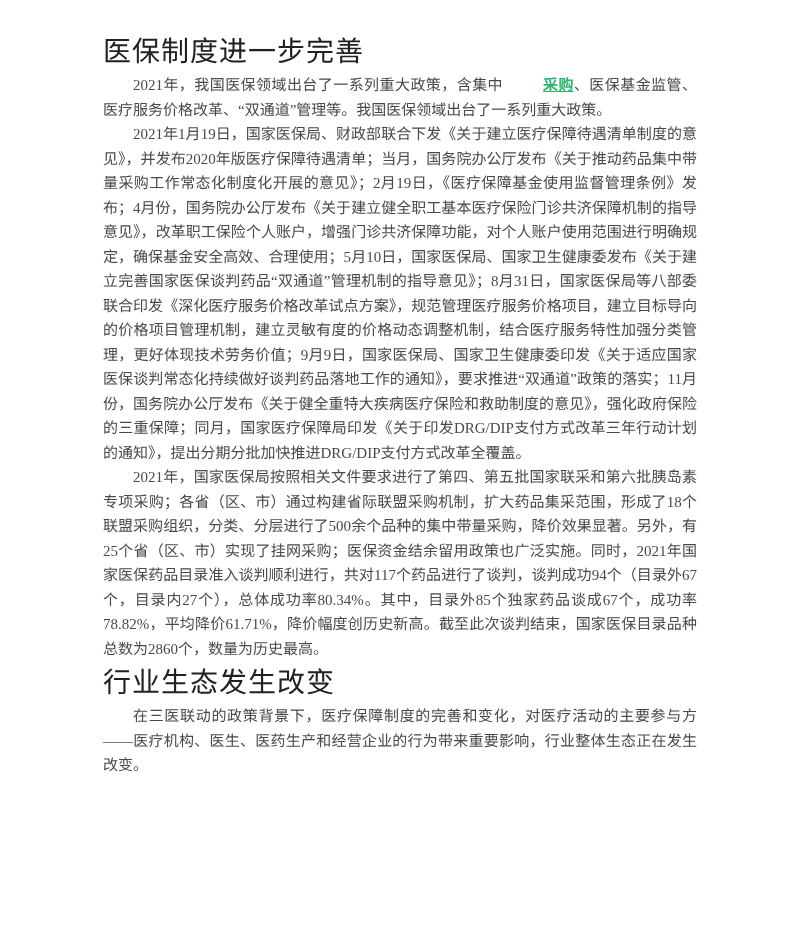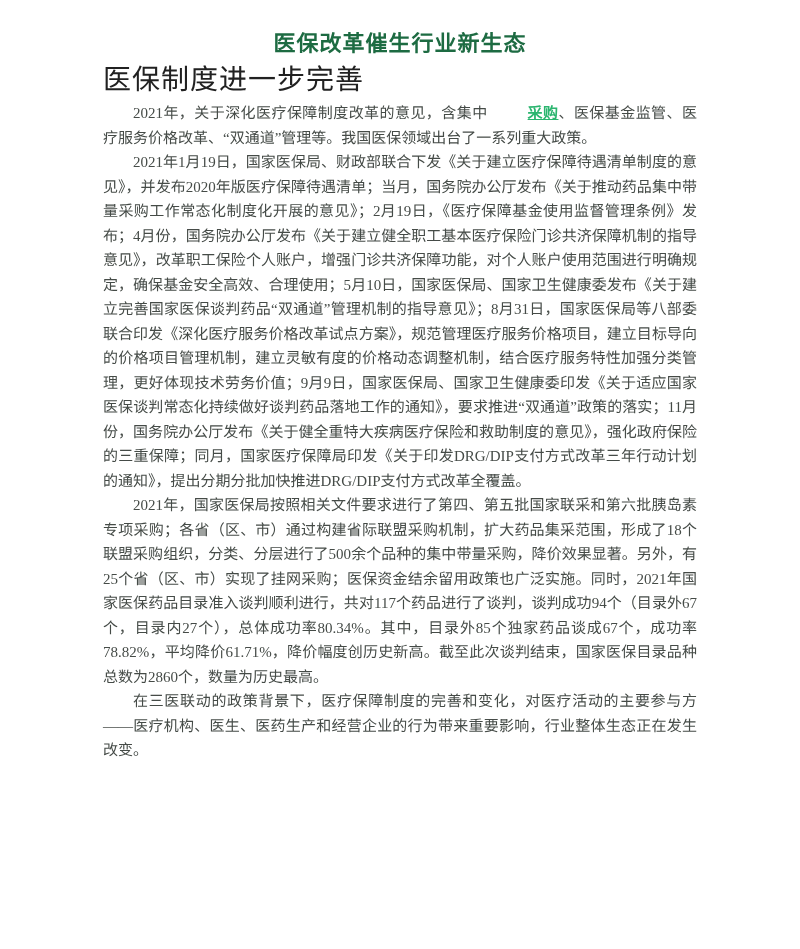--- a/index.html
+++ b/index.html
@@ -59,27 +59,27 @@
     text-decoration: underline;
     cursor: pointer;
     padding-left: 40px;
   }
 </style>
 </head>
 <body>
 
 <div class="page">
 
-  <h1 class="doc-title">医保改革催生行业新生态</h1>
 
 
   <h2 class="section-heading">医保制度进一步完善</h2>
 
-  <p class="body-para"><span>2021年，关于深化医疗保障制度改革的意见，含集中</span><a class="inline-link">采购</a><span>、医保基金监管、医疗服务价格改革、“双通道”管理等。我国医保领域出台了一系列重大政策。</span></p>
+  <p class="body-para"><span>2021年，我国医保领域出台了一系列重大政策，含集中</span><a class="inline-link">采购</a><span>、医保基金监管、医疗服务价格改革、“双通道”管理等。我国医保领域出台了一系列重大政策。</span></p>
 
   <p class="body-para">2021年1月19日，国家医保局、财政部联合下发《关于建立医疗保障待遇清单制度的意见》，并发布2020年版医疗保障待遇清单；当月，国务院办公厅发布《关于推动药品集中带量采购工作常态化制度化开展的意见》；2月19日，《医疗保障基金使用监督管理条例》发布；4月份，国务院办公厅发布《关于建立健全职工基本医疗保险门诊共济保障机制的指导意见》，改革职工保险个人账户，增强门诊共济保障功能，对个人账户使用范围进行明确规定，确保基金安全高效、合理使用；5月10日，国家医保局、国家卫生健康委发布《关于建立完善国家医保谈判药品“双通道”管理机制的指导意见》；8月31日，国家医保局等八部委联合印发《深化医疗服务价格改革试点方案》，规范管理医疗服务价格项目，建立目标导向的价格项目管理机制，建立灵敏有度的价格动态调整机制，结合医疗服务特性加强分类管理，更好体现技术劳务价值；9月9日，国家医保局、国家卫生健康委印发《关于适应国家医保谈判常态化持续做好谈判药品落地工作的通知》，要求推进“双通道”政策的落实；11月份，国务院办公厅发布《关于健全重特大疾病医疗保险和救助制度的意见》，强化政府保险的三重保障；同月，国家医疗保障局印发《关于印发DRG/DIP支付方式改革三年行动计划的通知》，提出分期分批加快推进DRG/DIP支付方式改革全覆盖。</p>
 
   <p class="body-para">2021年，国家医保局按照相关文件要求进行了第四、第五批国家联采和第六批胰岛素专项采购；各省（区、市）通过构建省际联盟采购机制，扩大药品集采范围，形成了18个联盟采购组织，分类、分层进行了500余个品种的集中带量采购，降价效果显著。另外，有25个省（区、市）实现了挂网采购；医保资金结余留用政策也广泛实施。同时，2021年国家医保药品目录准入谈判顺利进行，共对117个药品进行了谈判，谈判成功94个（目录外67个，目录内27个），总体成功率80.34%。其中，目录外85个独家药品谈成67个，成功率78.82%，平均降价61.71%，降价幅度创历史新高。截至此次谈判结束，国家医保目录品种总数为2860个，数量为历史最高。</p>
 
+  <h2 class="section-heading">行业生态发生改变</h2>
 
   <p class="body-para">在三医联动的政策背景下，医疗保障制度的完善和变化，对医疗活动的主要参与方——医疗机构、医生、医药生产和经营企业的行为带来重要影响，行业整体生态正在发生改变。</p>
 
 </div>
 
 </body></html>

